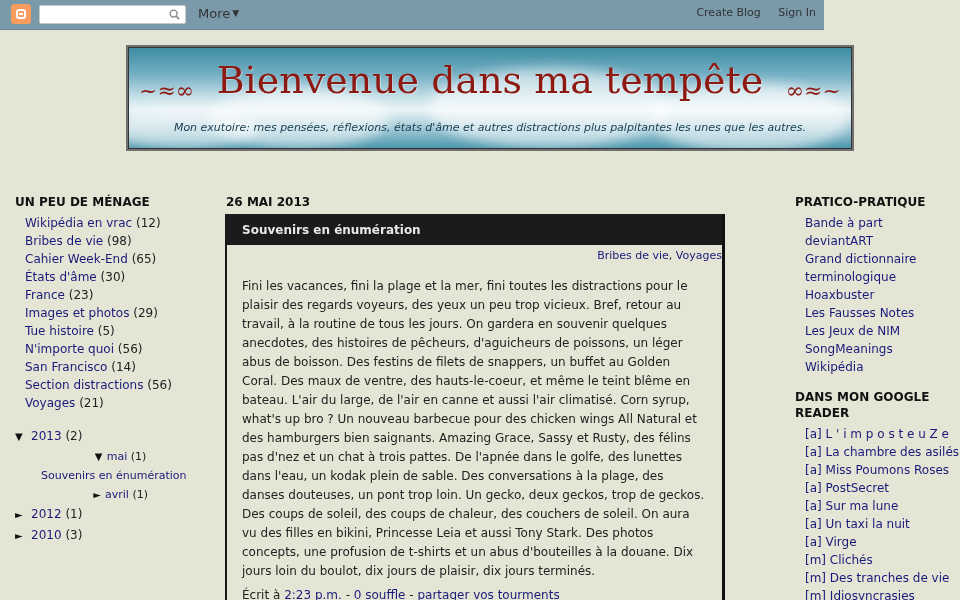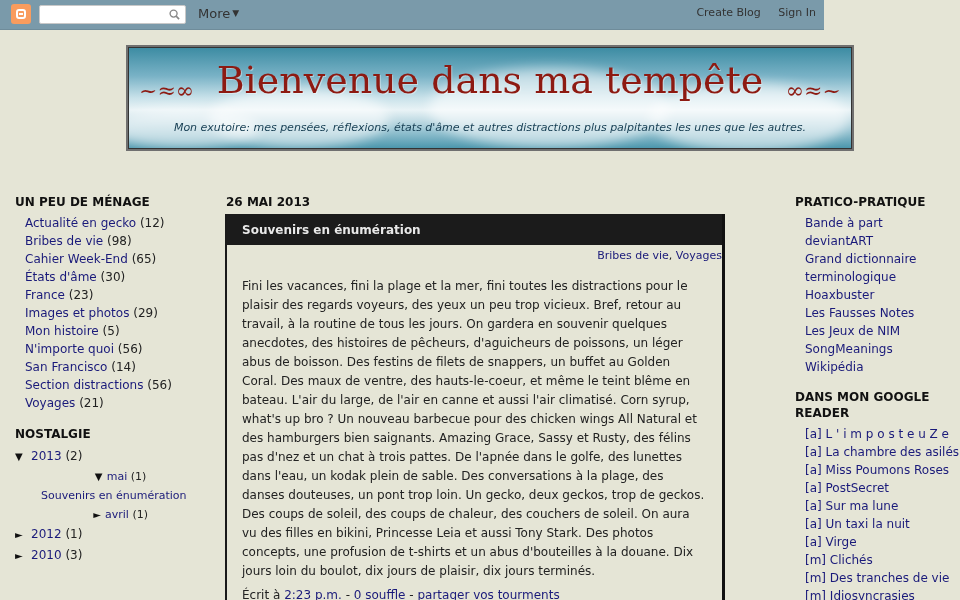--- a/index.html
+++ b/index.html
@@ -138,35 +138,34 @@
     <span class="swirl" style="left:10px;">~≈∞</span>
     <div class="header-title">Bienvenue dans ma tempête</div>
     <span class="swirl" style="right:10px;">∞≈~</span>
     <div class="header-tagline">Mon exutoire: mes pensées, réflexions, états d'âme et autres distractions plus palpitantes les unes que les autres.</div>
   </div>
 </div>
 
 <div class="left-sidebar">
   <div class="widget-title">UN PEU DE MÉNAGE</div>
   <ul class="label-list">
-    <li><a>Actualité en gecko</a> <span class="count">(12)</span></li>
+    <li><a>Wikipédia en vrac</a> <span class="count">(12)</span></li>
     <li><a>Bribes de vie</a> <span class="count">(98)</span></li>
     <li><a>Cahier Week-End</a> <span class="count">(65)</span></li>
     <li><a>États d'âme</a> <span class="count">(30)</span></li>
     <li><a>France</a> <span class="count">(23)</span></li>
     <li><a>Images et photos</a> <span class="count">(29)</span></li>
-    <li><a>Mon histoire</a> <span class="count">(5)</span></li>
+    <li><a>Tue histoire</a> <span class="count">(5)</span></li>
     <li><a>N'importe quoi</a> <span class="count">(56)</span></li>
     <li><a>San Francisco</a> <span class="count">(14)</span></li>
     <li><a>Section distractions</a> <span class="count">(56)</span></li>
     <li><a>Voyages</a> <span class="count">(21)</span></li>
   </ul>
 
   <div class="archive">
-    <div class="widget-title">NOSTALGIE</div>
     <div class="archive-item archive-l1">
       <span class="toggle">▼</span><a>2013</a> <span>(2)</span>
     </div>
     <div class="archive-item archive-l2">
       <span class="toggle">▼</span><a>mai</a> <span>(1)</span>
     </div>
     <div class="archive-item archive-l3">
       <a>Souvenirs en énumération</a>
     </div>
     <div class="archive-item archive-l2">

